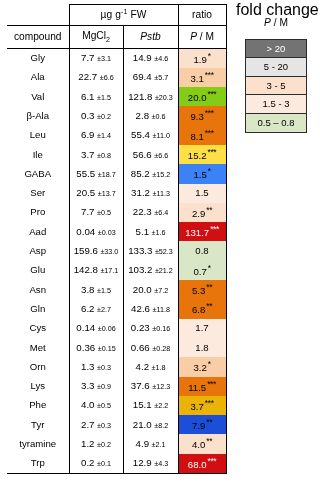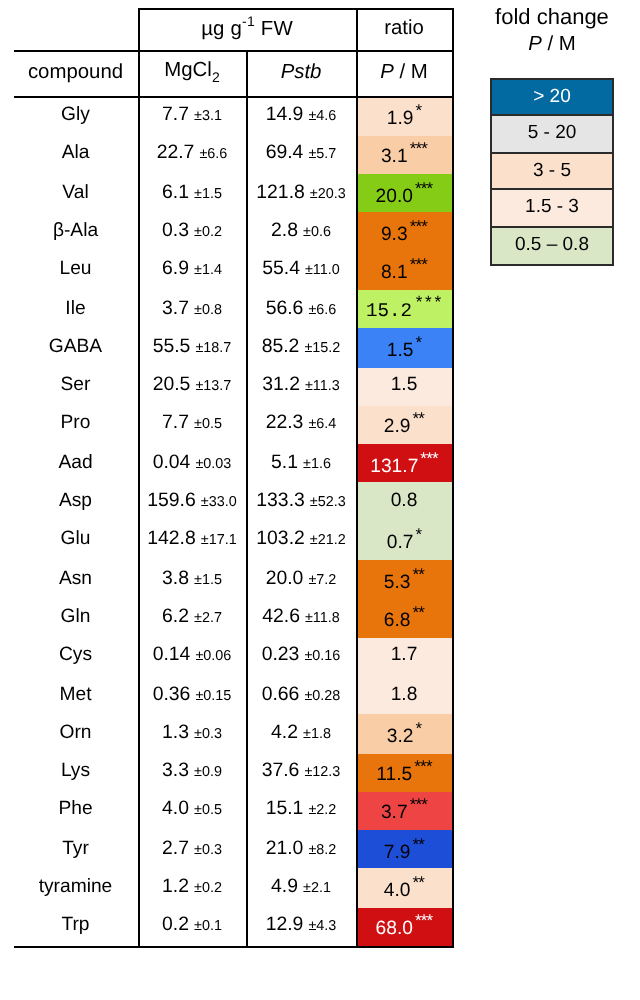--- a/index.html
+++ b/index.html
@@ -85,21 +85,21 @@
   .compound-cell { font-size: 10.1px; }
 
   
   #legend {
     position: absolute;
     left: 236px; top: 3px;
     width: 80px;
   }
   #legend .lg-title {
     text-align: center;
-    font-size: 11px;
+    font-size: 16px;
     line-height: 13px;
     color: #000;
     white-space: nowrap;
   }
   #legend .lg-title2 { text-align: center; font-size: 10.2px; line-height: 13px; }
   #legend .lg-box {
     margin: 10px auto 0 auto;
     width: 62px;
     border: 1.4px solid #2b2b2b;
   }
@@ -168,21 +168,21 @@
           <tr>
             <td class="compound-cell">Leu</td>
             <td class="val vr-l vr-r"><span class="mean">6.9</span><span class="pm"> ±</span><span class="sd">1.4</span></td>
             <td class="val vr-r"><span class="mean">55.4</span><span class="pm"> ±</span><span class="sd">11.0</span></td>
             <td class="ratio vr-r" style="background: rgb(232, 117, 12); color: rgb(0, 0, 0);"><span class="rv">8.1</span><span class="stars">***</span></td>
           </tr>
           <tr>
             <td class="compound-cell">Ile</td>
             <td class="val vr-l vr-r"><span class="mean">3.7</span><span class="pm"> ±</span><span class="sd">0.8</span></td>
             <td class="val vr-r"><span class="mean">56.6</span><span class="pm"> ±</span><span class="sd">6.6</span></td>
-            <td class="ratio vr-r" style="background: #bef264; color: rgb(0, 0, 0); font-family: Liberation Mono, monospace;"><span class="rv">15.2</span><span class="stars">***</span></td>
+            <td class="ratio vr-r" style="background: #fde047; color: rgb(0, 0, 0);"><span class="rv">15.2</span><span class="stars">***</span></td>
           </tr>
           <tr>
             <td class="compound-cell">GABA</td>
             <td class="val vr-l vr-r"><span class="mean">55.5</span><span class="pm"> ±</span><span class="sd">18.7</span></td>
             <td class="val vr-r"><span class="mean">85.2</span><span class="pm"> ±</span><span class="sd">15.2</span></td>
             <td class="ratio vr-r" style="background: #3b82f6; color: rgb(0, 0, 0);"><span class="rv">1.5</span><span class="stars">*</span></td>
           </tr>
           <tr>
             <td class="compound-cell">Ser</td>
             <td class="val vr-l vr-r"><span class="mean">20.5</span><span class="pm"> ±</span><span class="sd">13.7</span></td>
@@ -246,21 +246,21 @@
           <tr>
             <td class="compound-cell">Lys</td>
             <td class="val vr-l vr-r"><span class="mean">3.3</span><span class="pm"> ±</span><span class="sd">0.9</span></td>
             <td class="val vr-r"><span class="mean">37.6</span><span class="pm"> ±</span><span class="sd">12.3</span></td>
             <td class="ratio vr-r" style="background: rgb(232, 117, 12); color: rgb(0, 0, 0);"><span class="rv">11.5</span><span class="stars">***</span></td>
           </tr>
           <tr>
             <td class="compound-cell">Phe</td>
             <td class="val vr-l vr-r"><span class="mean">4.0</span><span class="pm"> ±</span><span class="sd">0.5</span></td>
             <td class="val vr-r"><span class="mean">15.1</span><span class="pm"> ±</span><span class="sd">2.2</span></td>
-            <td class="ratio vr-r" style="background: #ef4444; color: rgb(0, 0, 0);"><span class="rv">3.7</span><span class="stars">***</span></td>
+            <td class="ratio vr-r" style="background: #eab308; color: rgb(0, 0, 0);"><span class="rv">3.7</span><span class="stars">***</span></td>
           </tr>
           <tr>
             <td class="compound-cell">Tyr</td>
             <td class="val vr-l vr-r"><span class="mean">2.7</span><span class="pm"> ±</span><span class="sd">0.3</span></td>
             <td class="val vr-r"><span class="mean">21.0</span><span class="pm"> ±</span><span class="sd">8.2</span></td>
             <td class="ratio vr-r" style="background: #1d4ed8; color: rgb(0, 0, 0);"><span class="rv">7.9</span><span class="stars">**</span></td>
           </tr>
           <tr>
             <td class="compound-cell">tyramine</td>
             <td class="val vr-l vr-r"><span class="mean">1.2</span><span class="pm"> ±</span><span class="sd">0.2</span></td>
@@ -274,21 +274,21 @@
             <td class="ratio vr-r hr-bottom" style="background: rgb(208, 15, 18); color: rgb(255, 255, 255);"><span class="rv">68.0</span><span class="stars">***</span></td>
           </tr>
         </tbody>
     </table>
   </div>
 
   <div id="legend">
     <div class="lg-title">fold change</div>
     <div class="lg-title2"><span class="ital">P</span> / M</div>
     <div class="lg-box" id="lg-box">
-        <div class="lg-row" style="background: #0369a1; color: rgb(255, 255, 255);">&gt; 20</div>
+        <div class="lg-row" style="background: #737373; color: rgb(255, 255, 255);">&gt; 20</div>
         <div class="lg-row" style="background: #e5e5e5; color: rgb(0, 0, 0);">5 - 20</div>
         <div class="lg-row" style="background: rgb(251, 224, 203); color: rgb(0, 0, 0);">3 - 5</div>
         <div class="lg-row" style="background: rgb(253, 234, 222); color: rgb(0, 0, 0);">1.5 - 3</div>
         <div class="lg-row" style="background: rgb(217, 231, 198); color: rgb(0, 0, 0);">0.5 – 0.8</div>
       </div>
   </div>
 
 </div>
 
 </body></html>

